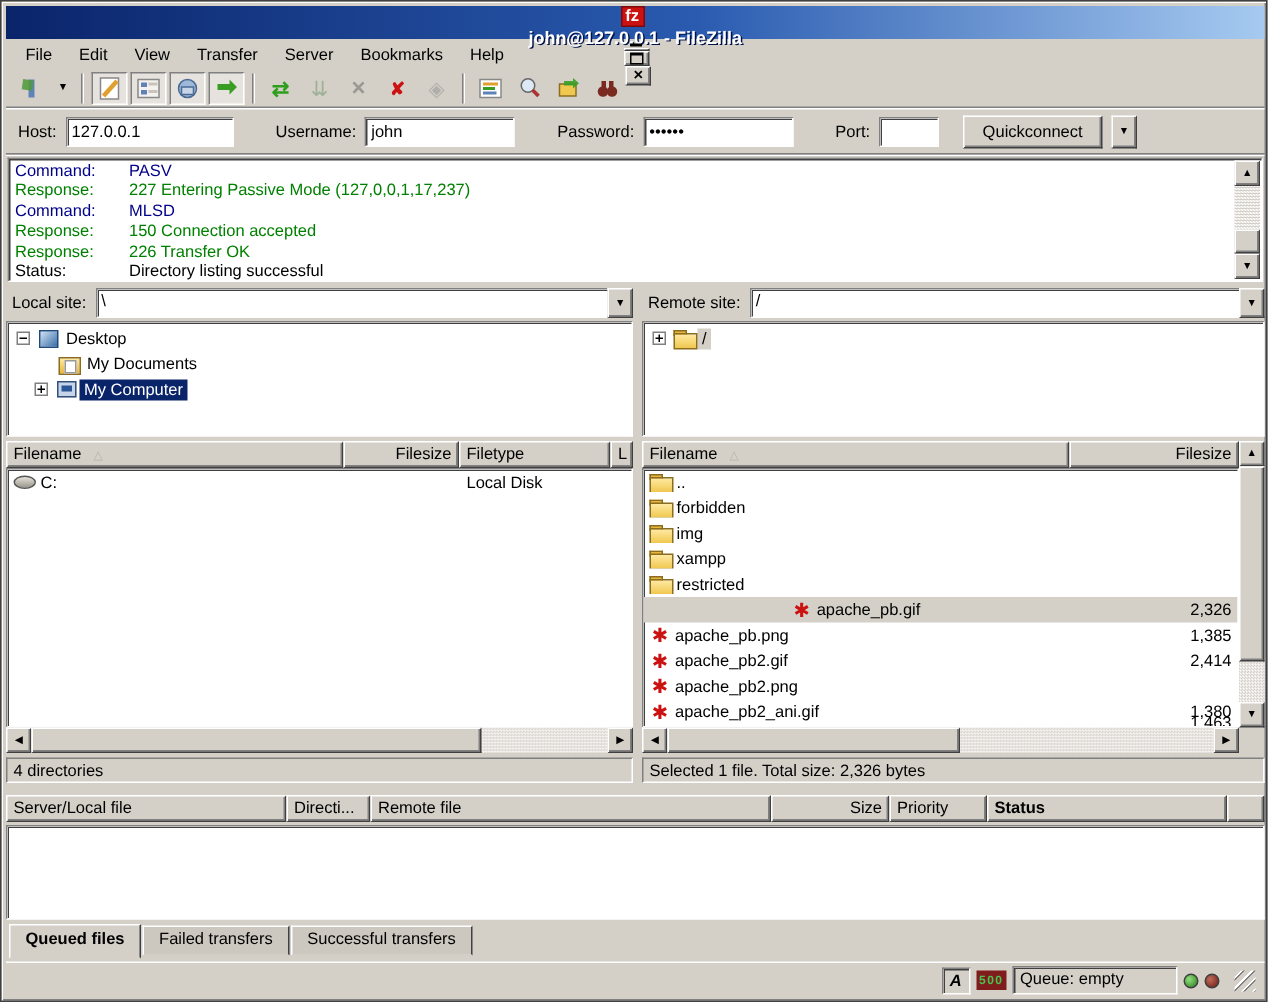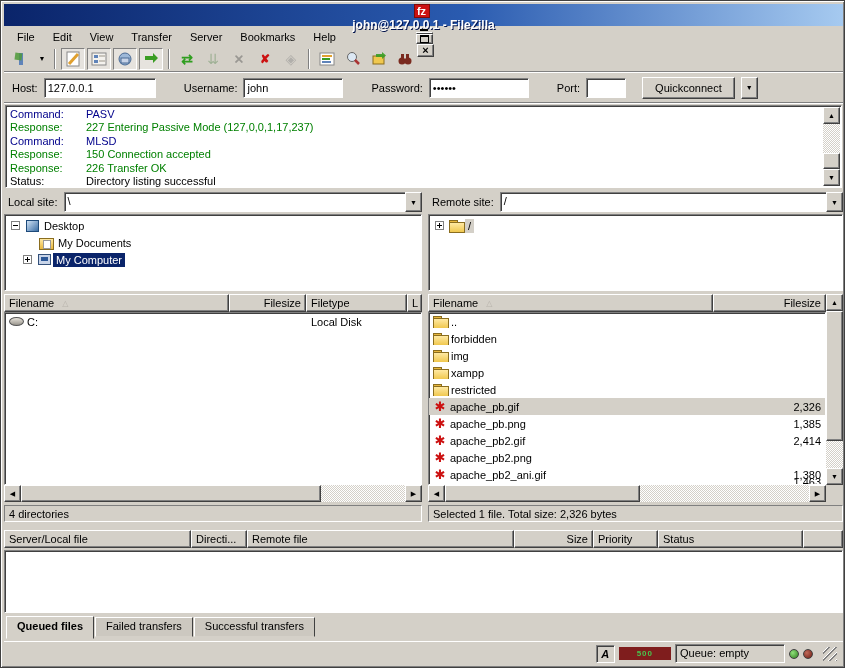--- a/index.html
+++ b/index.html
@@ -81,21 +81,21 @@
   .queuehead{position:absolute;left:3px;top:529px;width:839px;height:20px;display:flex;}
   .queuebody{position:absolute;left:3px;top:549px;width:839px;height:63px;}
   .tabs{position:absolute;left:3px;top:615px;height:22px;display:flex;align-items:flex-end;gap:1px;padding-left:2px;}
   .tab{padding:3px 10px 4px;border:1px solid;border-color:#fff #404040 #d4d0c8 #fff;background:#d4d0c8;}
   .tab.active{font-weight:bold;background:#d4d0c8;border-color:#fff #404040 transparent #fff;padding-bottom:6px;margin-bottom:-1px;}
   .tab.inactive{background:#ccc8c0;margin-bottom:1px;padding-top:2px;}
   
   .statusbar{position:absolute;left:3px;top:640px;width:839px;height:24px;display:flex;align-items:center;justify-content:flex-end;gap:4px;padding:0 6px;border-top:1px solid #fff;}
   .ind{width:19px;height:18px;display:flex;align-items:center;justify-content:center;}
   .ascii-ind{font-size:11px;font-weight:bold;font-style:italic;}
-  .speedbadge{background:#7f1d1d;color:#49c44e;font-size:8px;font-weight:bold;padding:2px 18px;letter-spacing:1px;}
+  .speedbadge{background:#7f1d1d;color:#49c44e;font-size:8px;font-weight:bold;padding:2px 2px;letter-spacing:1px;}
   .queuepanel{width:110px;height:19px;padding:2px 4px;background:#d4d0c8;white-space:nowrap;}
   .led{width:10px;height:10px;border-radius:50%;border:1px solid #404040;}
   .grip{width:14px;height:14px;margin-left:6px;background:
     repeating-linear-gradient(135deg,transparent 0 3px,#fff 3px 4px,#808080 4px 5px);}
   
   .i-folder{display:inline-block;width:15px;height:12px;position:relative;flex:none;}
   .i-folder::before{content:"";position:absolute;left:0;top:0;width:7px;height:3px;background:#e8b63c;border:1px solid #8a6d1f;border-bottom:none;}
   .i-folder::after{content:"";position:absolute;left:0;top:2px;width:14px;height:9px;background:linear-gradient(#ffe9a2,#f0c84f);border:1px solid #8a6d1f;}
   .i-disk{display:inline-block;width:15px;height:10px;position:relative;flex:none;}
   .i-disk::before{content:"";position:absolute;left:0;top:0;width:13px;height:7px;border-radius:50%;background:linear-gradient(#e6e2da,#9a968e);border:1px solid #555;}
@@ -404,21 +404,21 @@
     <div class="lrow">
         <div class="lcell" style="width:283px;">
           <span class="i-folder"></span>
           <span>restricted</span>
         </div>
         <div class="lcell r" style="flex:1;">
           <span></span>
         </div>
       </div>
     <div class="lrow sel-inactive">
-        <div class="lcell" style="width:283px;">
+        <div class="lcell" style="width:283px;justify-content:center;">
           <span class="splat"></span>
           <span>apache_pb.gif</span>
         </div>
         <div class="lcell r" style="flex:1;">
           <span>2,326</span>
         </div>
       </div>
     <div class="lrow">
         <div class="lcell" style="width:283px;">
           <span class="splat"></span>
@@ -481,21 +481,21 @@
       </div>
     <div class="hcell raised" style="width:267px;">
         <span>Remote file</span>
       </div>
     <div class="hcell raised r" style="width:79px;">
         <span>Size</span>
       </div>
     <div class="hcell raised" style="width:65px;">
         <span>Priority</span>
       </div>
-    <div class="hcell raised" style="width:145px;">
+    <div class="hcell raised" style="width:160px;font-weight:bold;">
         <span>Status</span>
       </div>
     <div class="hcell raised" style="flex:1;"></div>
   </div>
   <div class="queuebody sunken"></div>
 
   <div class="tabs">
     <div class="tab active">Queued files</div>
     <div class="tab inactive">Failed transfers</div>
     <div class="tab inactive">Successful transfers</div>

